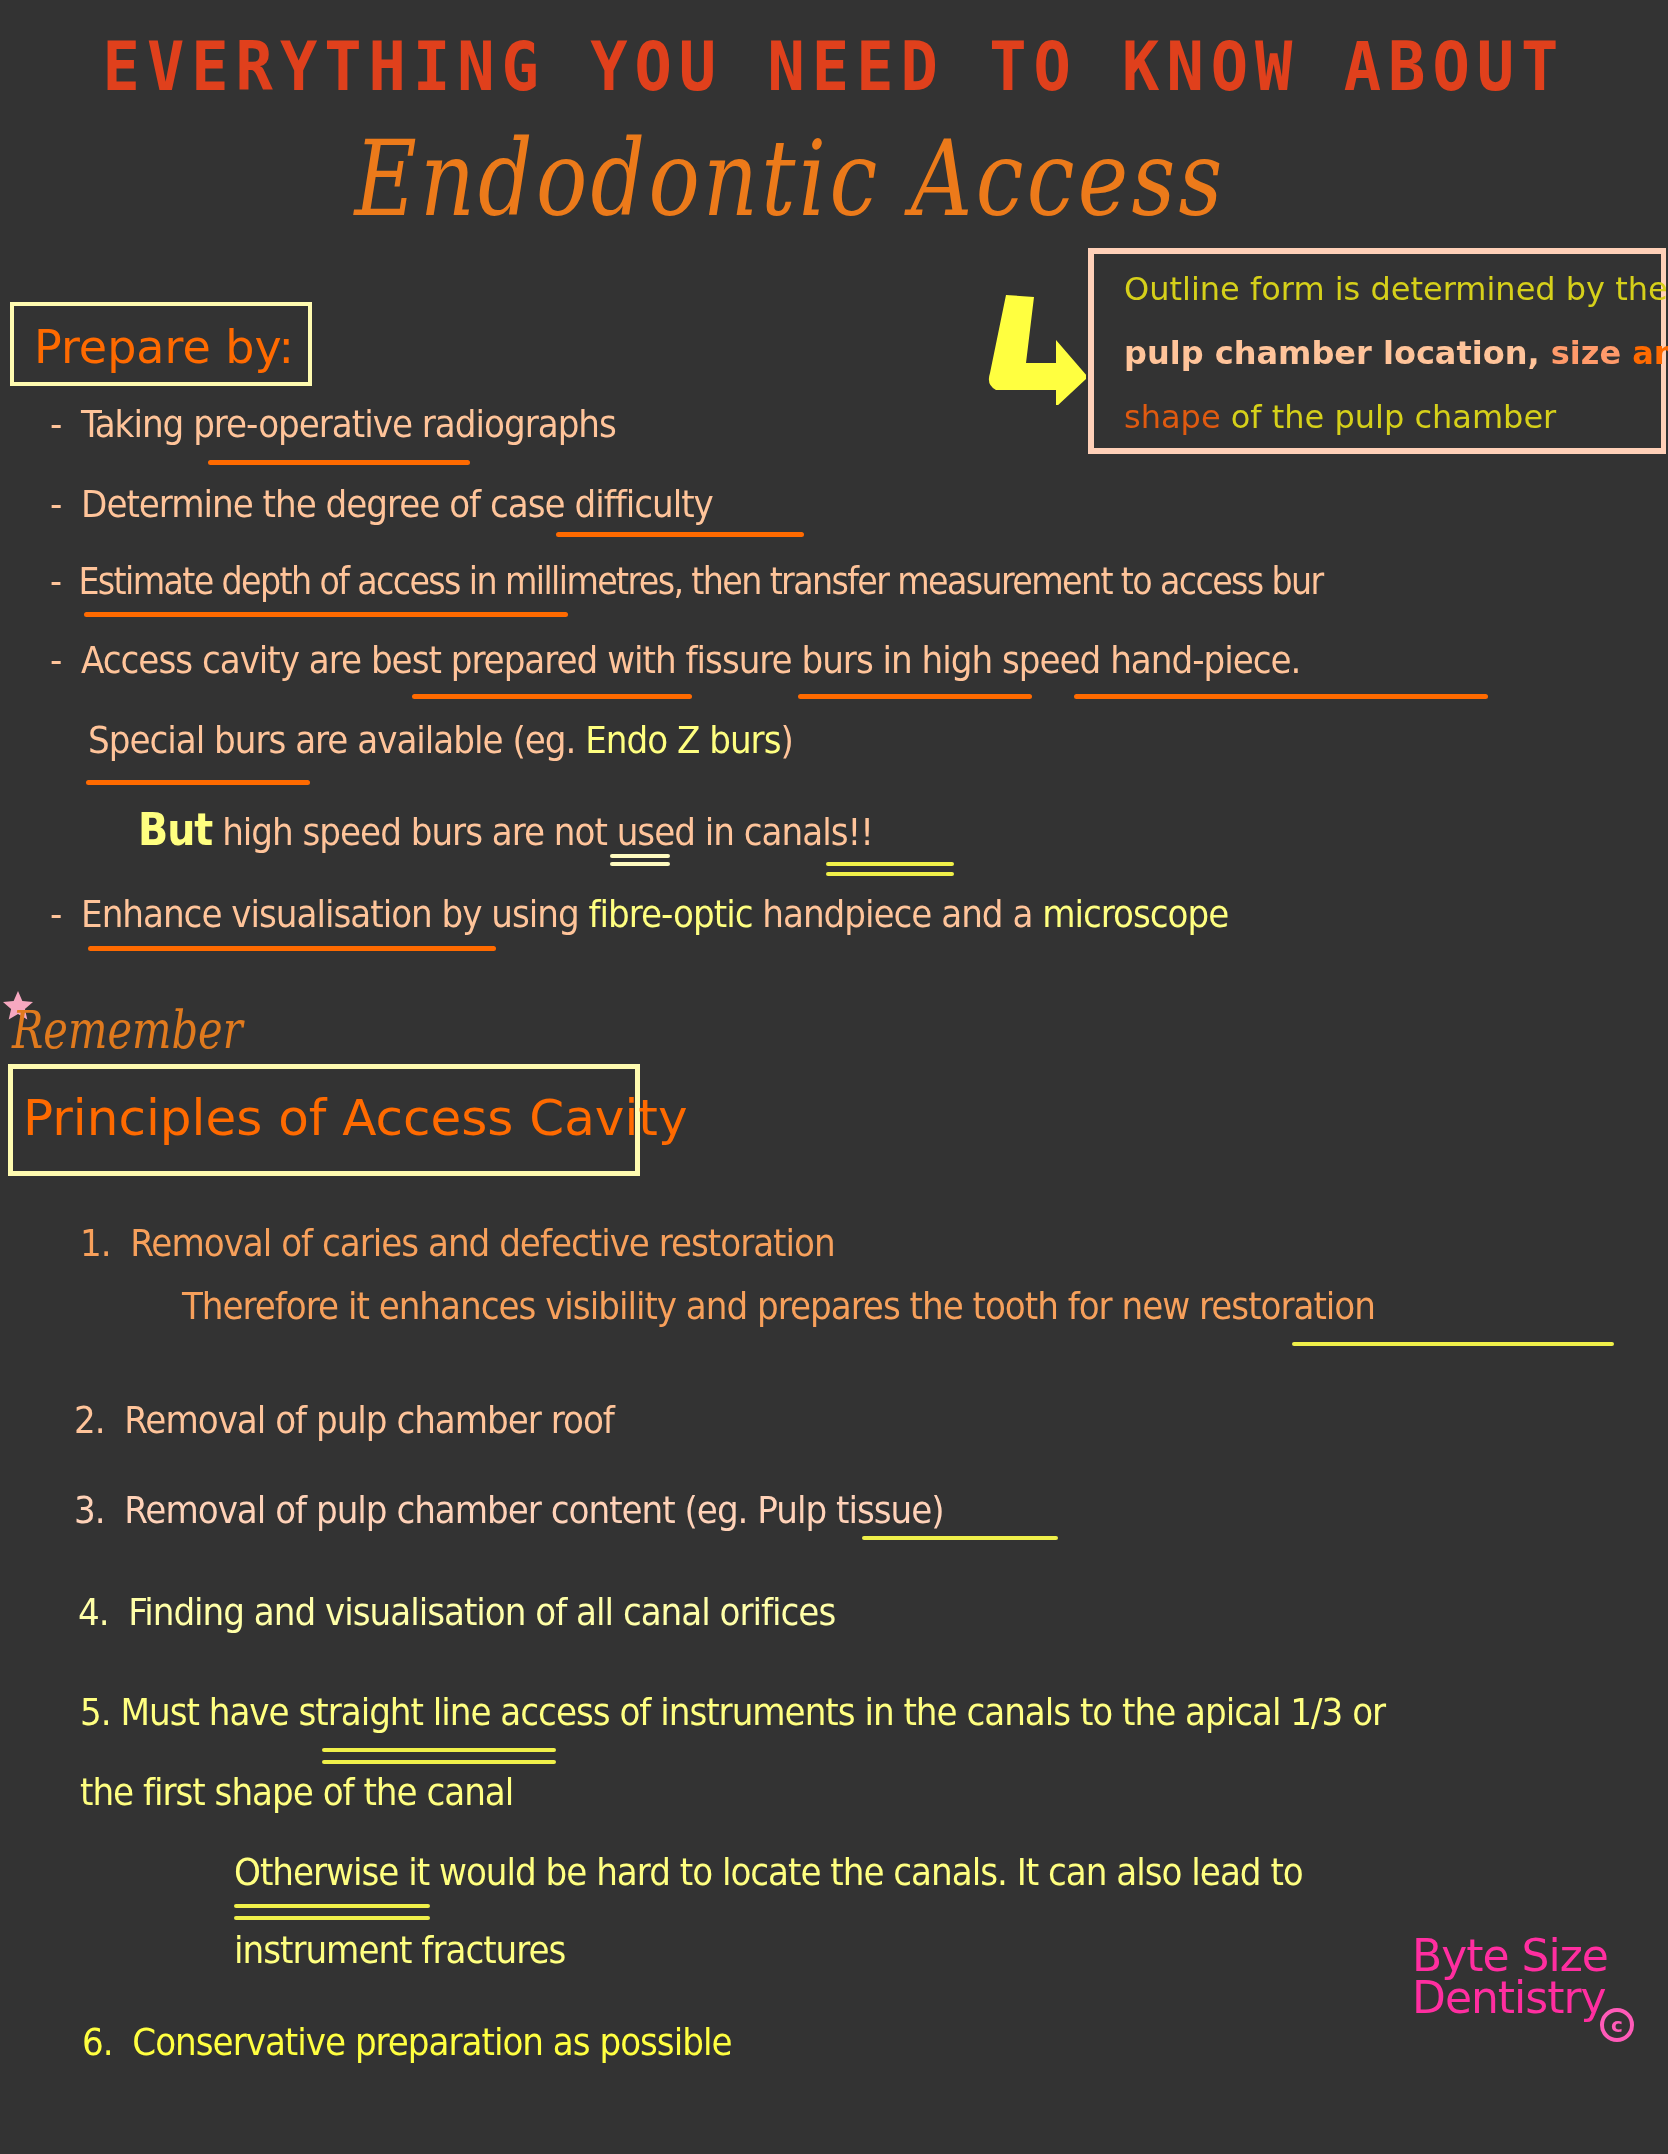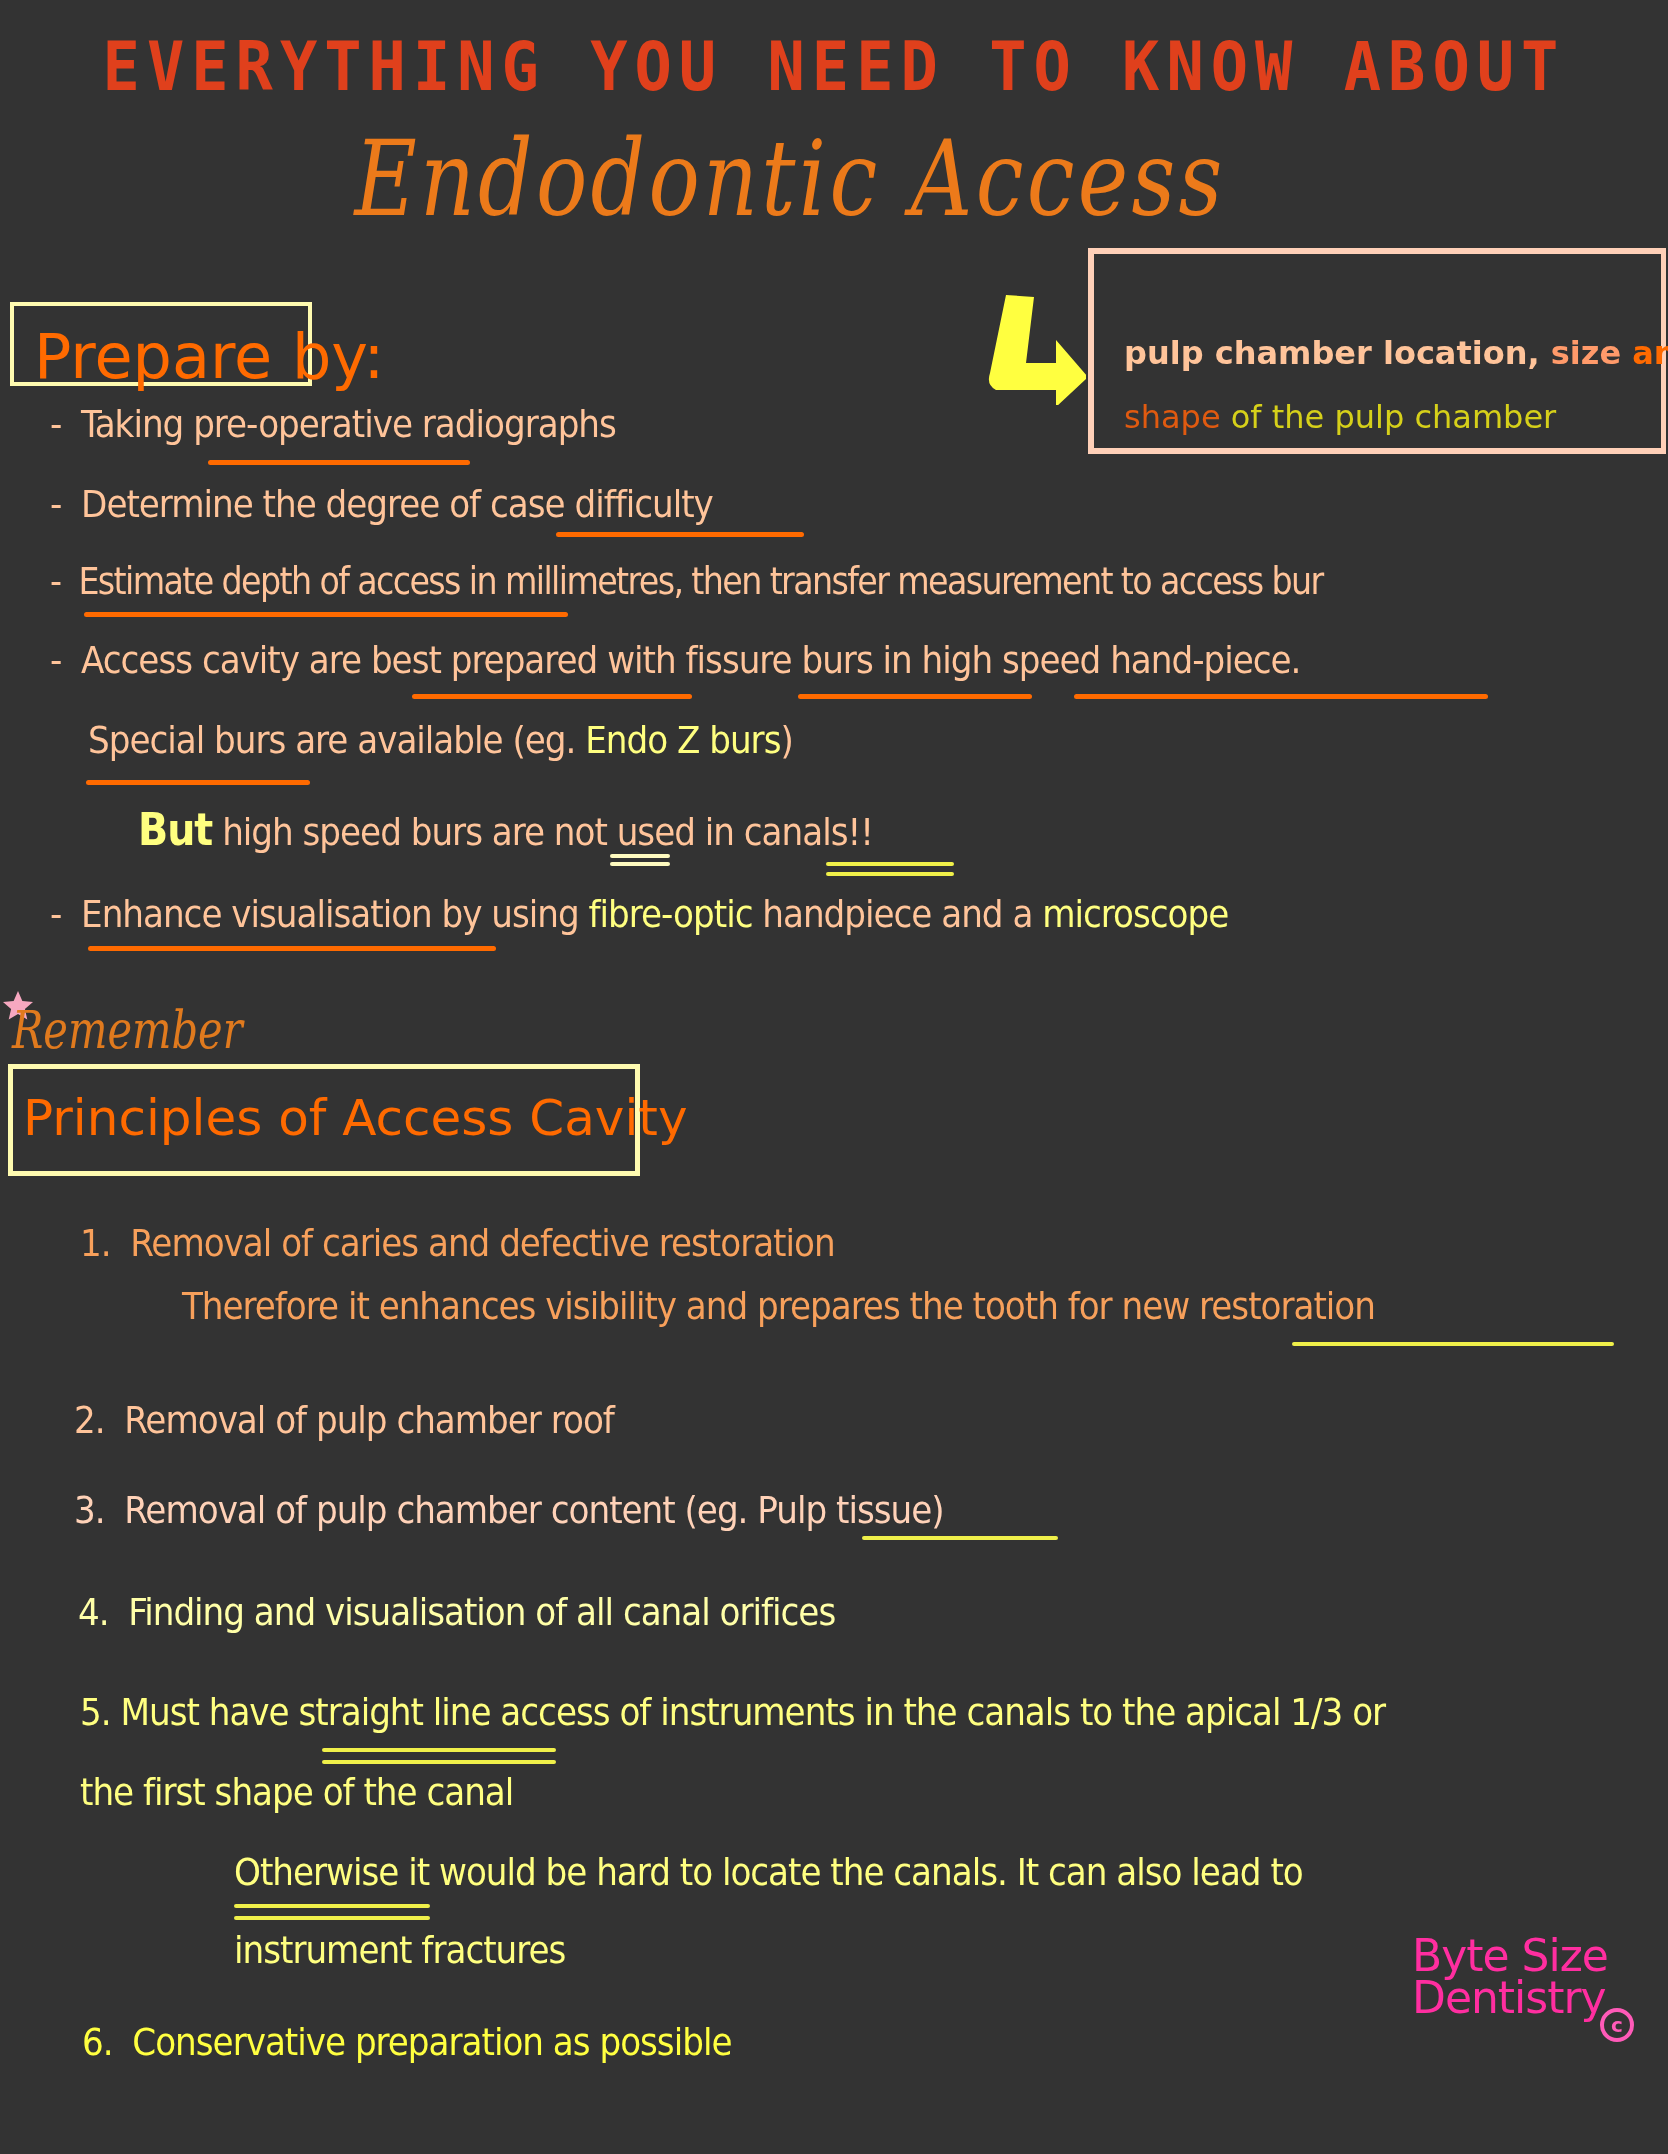--- a/index.html
+++ b/index.html
@@ -19,21 +19,21 @@
     color:#ec7a1a; transform:scaleX(0.82);
   }
   .peach { color:#ffc49a; }
   .yellow { color:#ffff80; }
   .lt-orange { color:#f7a05b; }
   .olive-y { color:#d6d01a; }
   .text { font-size:38px; letter-spacing:-1px; font-family:"DejaVu Sans Condensed","DejaVu Sans", sans-serif; }
   .box-prepare {
     left:10px; top:302px; width:302px; height:84px; border:4px solid #fffbb0; box-sizing:border-box;
   }
-  .box-prepare span { position:absolute; left:20px; top:14px; font-size:62px; color:#ff6a00; }
+  .box-prepare span { position:absolute; left:20px; top:14px; font-size:46px; color:#ff6a00; }
   .box-outline {
     left:1088px; top:248px; width:578px; height:206px; border:6px solid #ffd0b8; box-sizing:border-box; border-right-width:5px;
   }
   .box-outline .ln { position:absolute; left:30px; font-size:32px; }
   .arrow { left:976px; top:285px; }
   .ul { position:absolute; height:5px; border-radius:3px; }
   .ul-o { background:#ff6a00; }
   .ul-y { background:#f0f04a; }
   .ul-c { background:#fffbc0; }
   .box-principles {
@@ -50,20 +50,21 @@
 </head>
 <body>
 
 <div class="abs title-top">EVERYTHING YOU NEED TO KNOW ABOUT</div>
 <div class="abs title-main">Endodontic Access</div>
 
 <svg class="abs arrow" width="110" height="120" viewBox="0 0 110 120">
   <path d="M30 10 L58 12 L50 78 L80 78 L80 55 L112 92 L80 122 L80 105 L20 105 Q10 100 14 88 Z" fill="#ffff40"></path>
 </svg>
 <div class="abs box-outline">
+  <div class="ln olive-y" style="top:16px;">Outline form is determined by the</div>
   <div class="ln" style="top:80px;font-weight:bold;">
     <span class="peach">pulp chamber location,</span>
     <span style="color:#ff9a6a">size</span>
     <span style="color:#ff6a00">and</span>
   </div>
   <div class="ln" style="top:144px;">
     <span style="color:#e05a10">shape</span>
     <span class="olive-y">of the pulp chamber</span>
   </div>
 </div>

